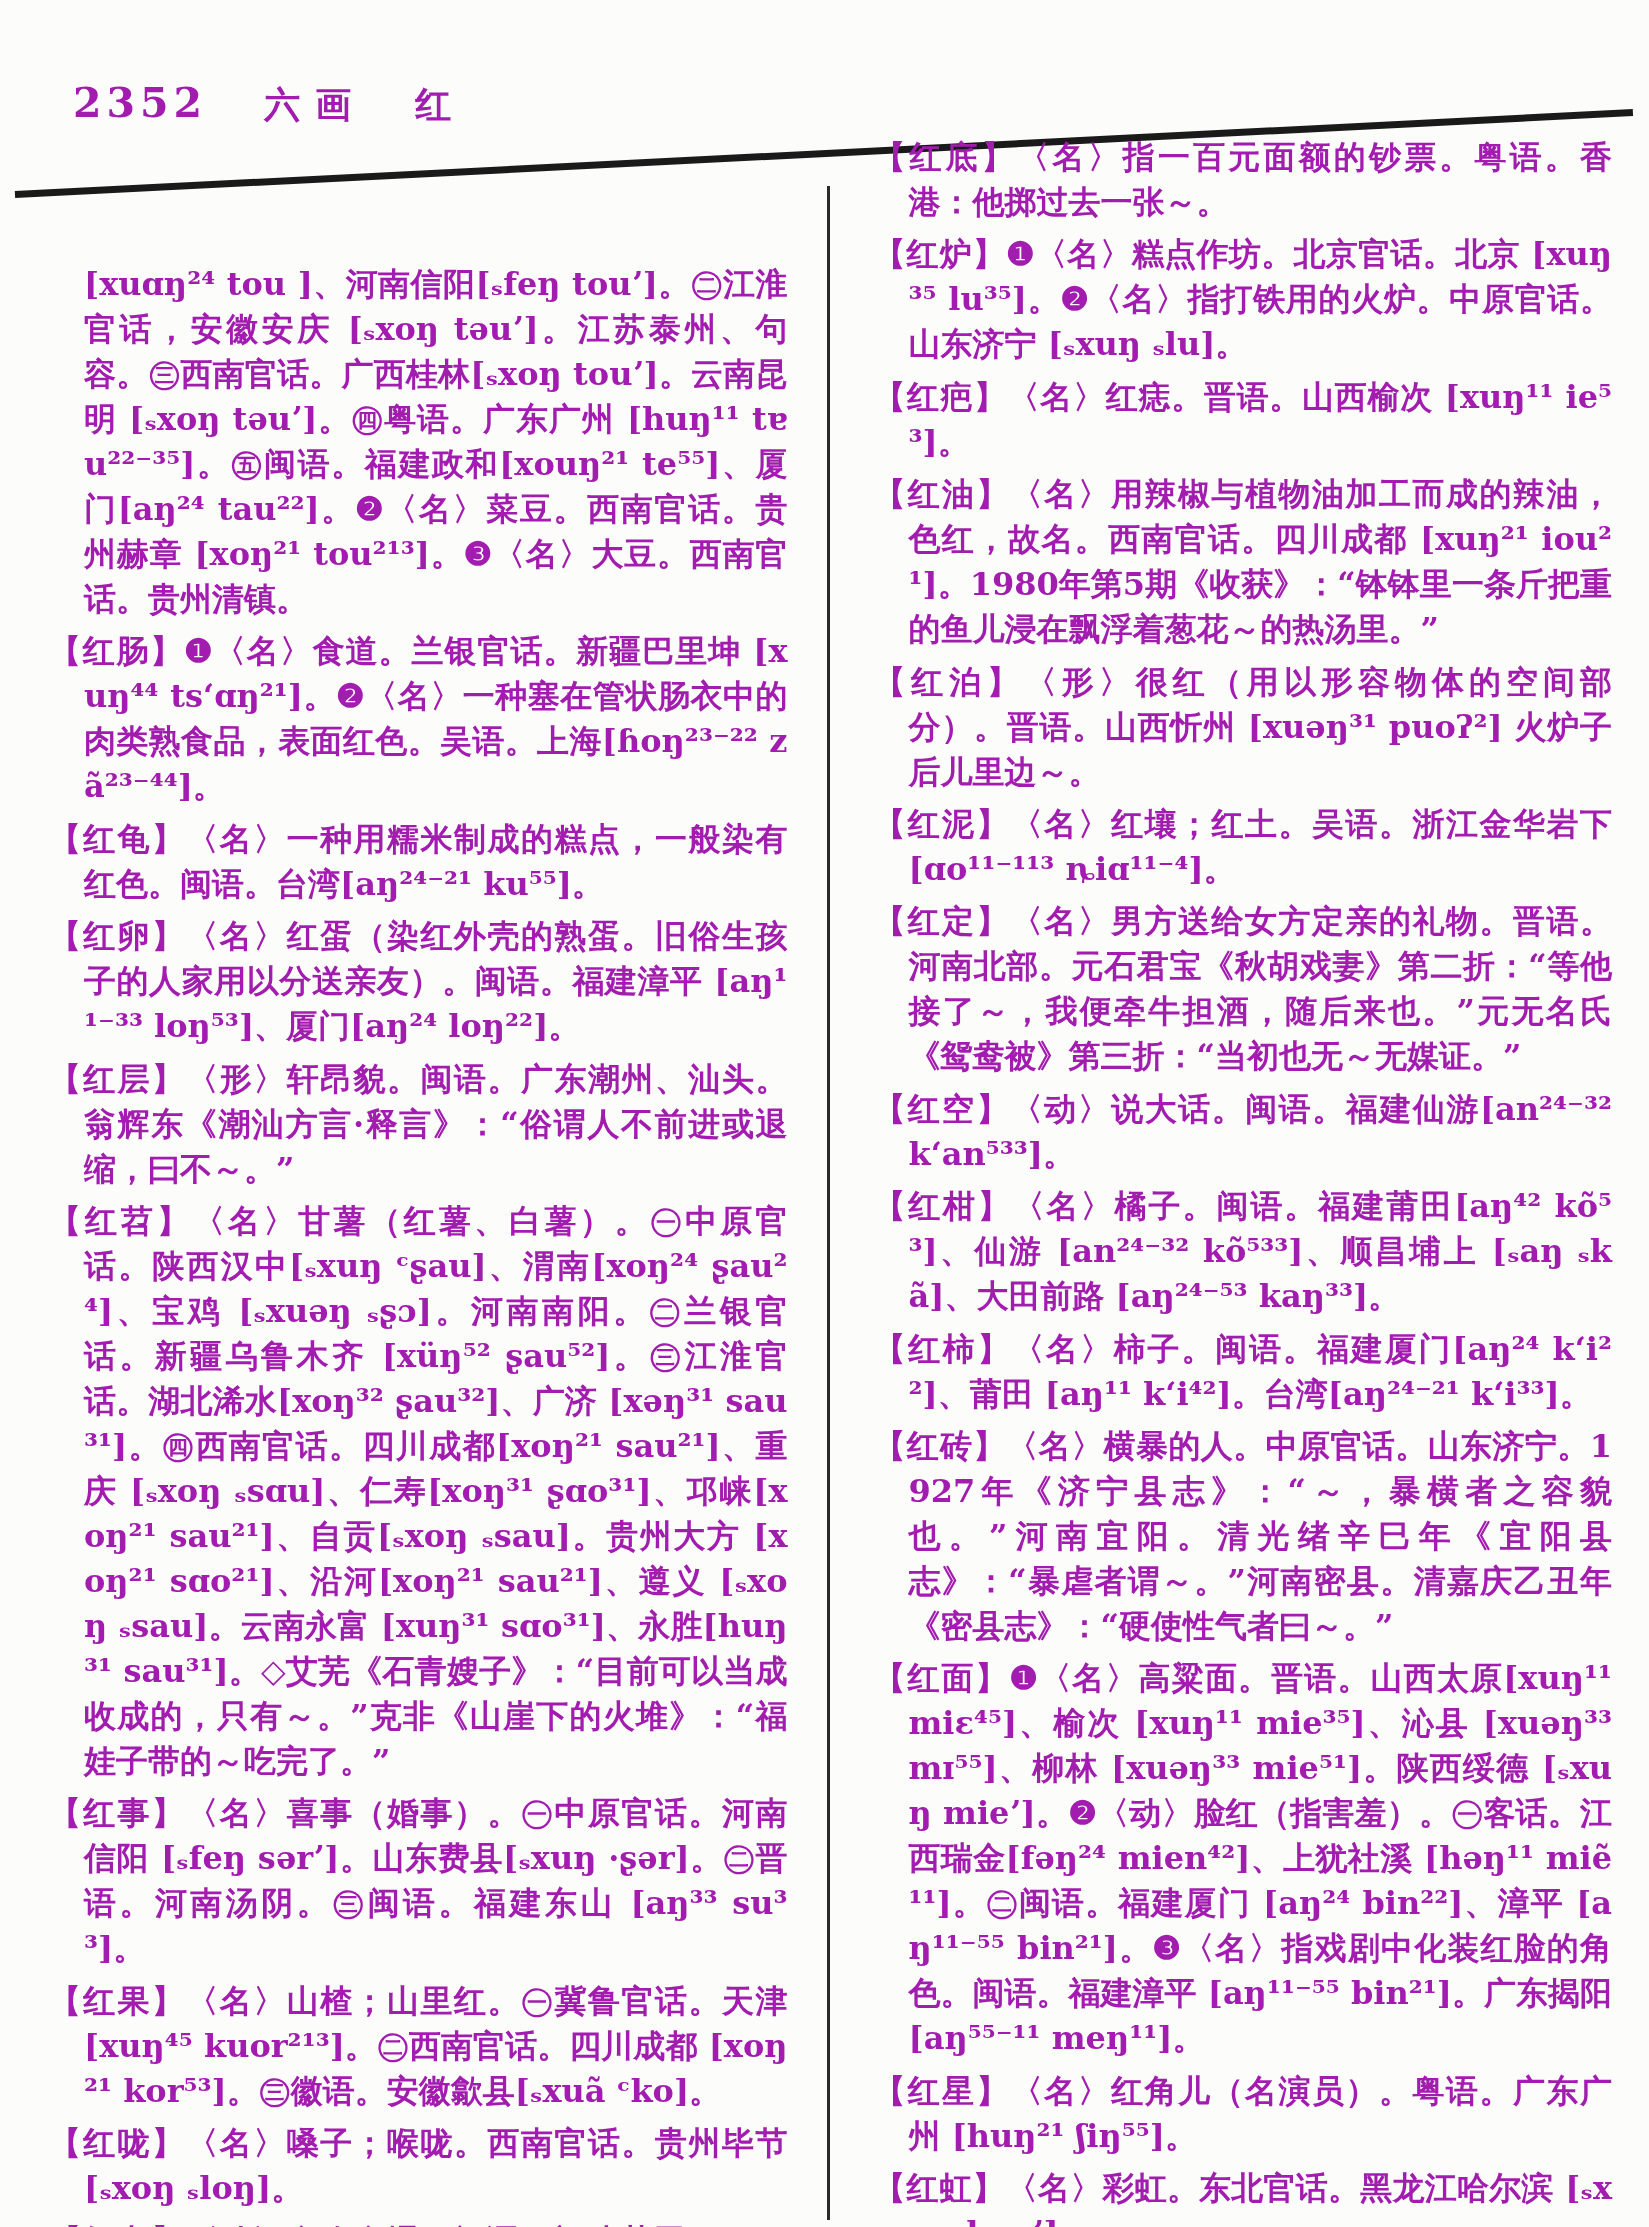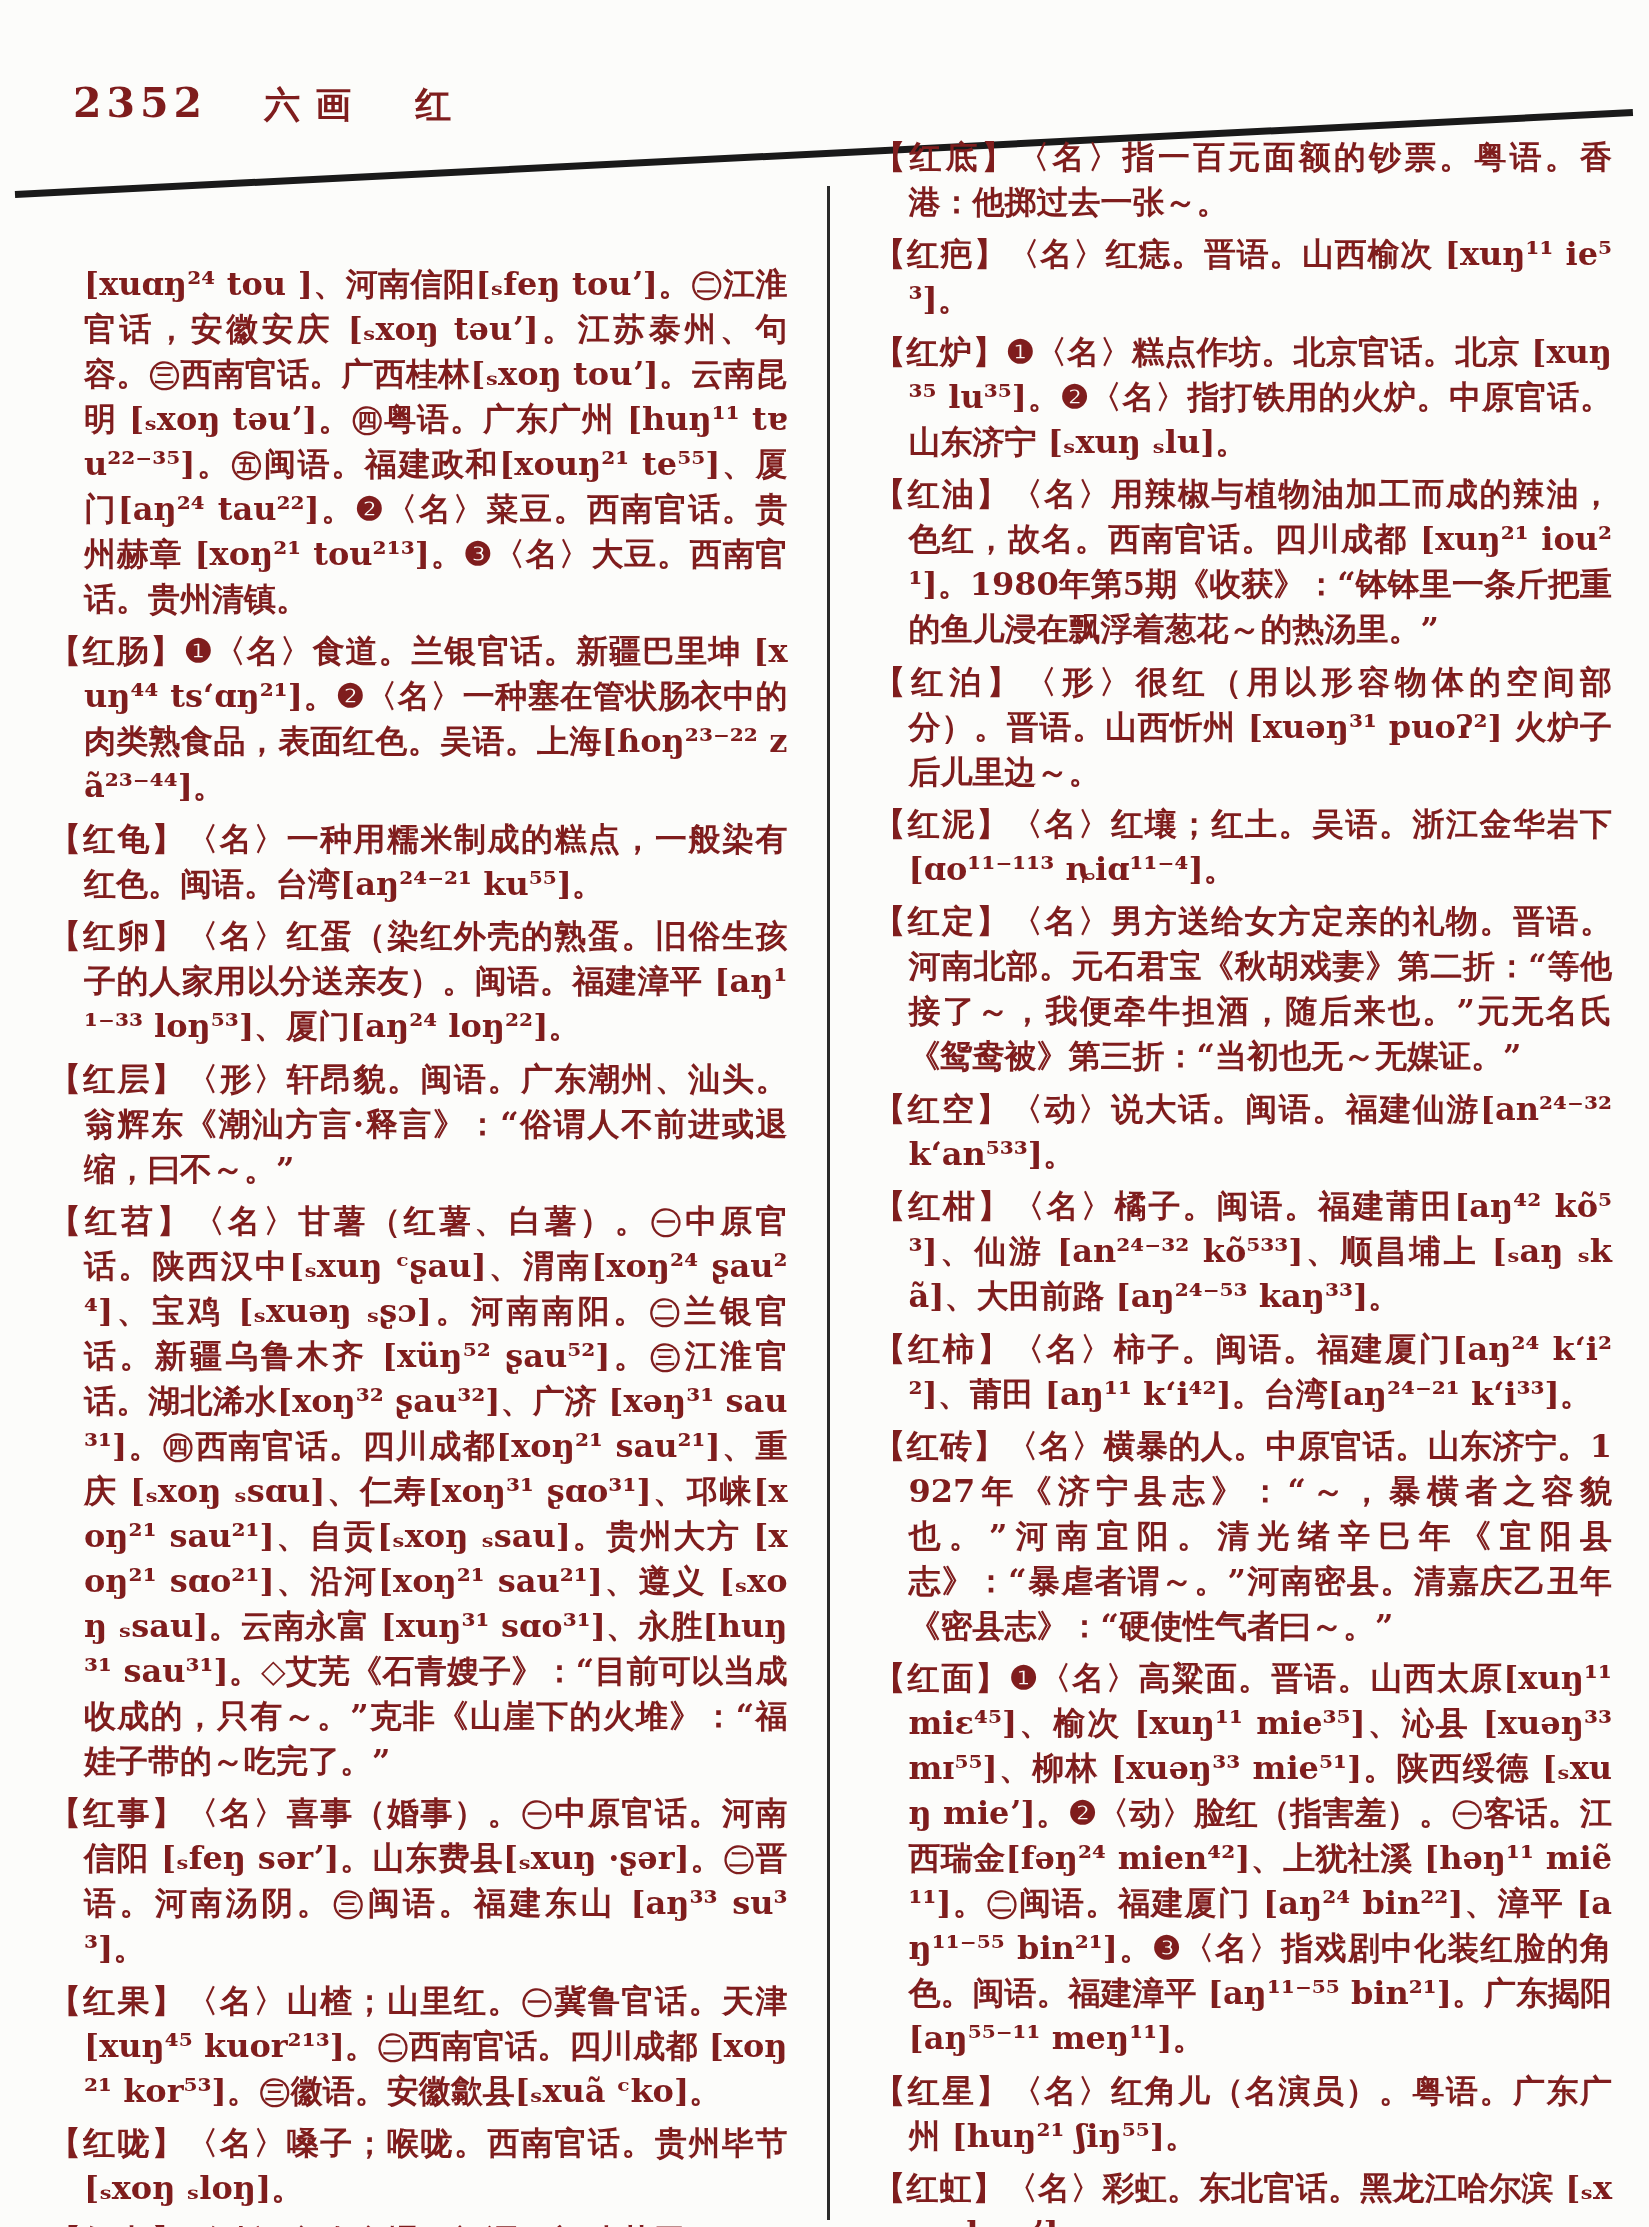--- a/index.html
+++ b/index.html
@@ -1,20 +1,20 @@
 <!DOCTYPE html>
 <html style="font-size:13.2px"><head>
 <meta charset="utf-8">
 <style>
   html,body{margin:0;padding:0;}
   .page{
     position:relative;
     width:1650px;height:2227px;
     background:#fcfcfa;
-    color:#7f1d1d;
+    color:#a21caf;
     font-family:"DejaVu Serif","Liberation Serif",serif;
     overflow:hidden;
   }
   .page-header{
     position:absolute;top:79px;left:73px;
     display:flex;align-items:baseline;
     font-weight:700;
   }
   .page-number{font-size:41px;letter-spacing:5px;}
   .stroke-section{font-size:36px;margin-left:57px;letter-spacing:15px;}
@@ -66,22 +66,22 @@
         <div class="entry"><span class="head">【红卵】</span><span class="body">〈名〉红蛋（染红外壳的熟蛋。旧俗生孩子的人家用以分送亲友）。闽语。福建漳平 [aŋ¹¹⁻³³ loŋ⁵³]、厦门[aŋ²⁴ loŋ²²]。</span></div>
         <div class="entry"><span class="head">【红层】</span><span class="body">〈形〉轩昂貌。闽语。广东潮州、汕头。翁辉东《潮汕方言·释言》：“俗谓人不前进或退缩，曰不～。”</span></div>
         <div class="entry"><span class="head">【红苕】</span><span class="body">〈名〉甘薯（红薯、白薯）。㊀中原官话。陕西汉中[ₛxuŋ ᶜʂau]、渭南[xoŋ²⁴ ʂau²⁴]、宝鸡 [ₛxuəŋ ₛʂɔ]。河南南阳。㊁兰银官话。新疆乌鲁木齐 [xüŋ⁵² ʂau⁵²]。㊂江淮官话。湖北浠水[xoŋ³² ʂau³²]、广济 [xəŋ³¹ sau³¹]。㊃西南官话。四川成都[xoŋ²¹ sau²¹]、重庆 [ₛxoŋ ₛsɑu]、仁寿[xoŋ³¹ ʂɑo³¹]、邛崃[xoŋ²¹ sau²¹]、自贡[ₛxoŋ ₛsau]。贵州大方 [xoŋ²¹ sɑo²¹]、沿河[xoŋ²¹ sau²¹]、遵义 [ₛxoŋ ₛsau]。云南永富 [xuŋ³¹ sɑo³¹]、永胜[huŋ³¹ sau³¹]。◇艾芜《石青嫂子》：“目前可以当成收成的，只有～。”克非《山崖下的火堆》：“福娃子带的～吃完了。”</span></div>
         <div class="entry"><span class="head">【红事】</span><span class="body">〈名〉喜事（婚事）。㊀中原官话。河南信阳 [ₛfeŋ sərʼ]。山东费县[ₛxuŋ ·ʂər]。㊁晋语。河南汤阴。㊂闽语。福建东山 [aŋ³³ su³³]。</span></div>
         <div class="entry"><span class="head">【红果】</span><span class="body">〈名〉山楂；山里红。㊀冀鲁官话。天津[xuŋ⁴⁵ kuor²¹³]。㊁西南官话。四川成都 [xoŋ²¹ kor⁵³]。㊂徽语。安徽歙县[ₛxuã ᶜko]。</span></div>
         <div class="entry"><span class="head">【红咙】</span><span class="body">〈名〉嗓子；喉咙。西南官话。贵州毕节 [ₛxoŋ ₛloŋ]。</span></div>
         <div class="entry"><span class="head">【红电】</span><span class="body">〈动〉自吹自擂。闽语。福建莆田 [aŋ⁴² ŋu⁵³]。</span></div>
       </div>
     <div class="col col-right" id="col-right">
         <div class="entry"><span class="head">【红底】</span><span class="body">〈名〉指一百元面额的钞票。粤语。香港：他掷过去一张～。</span></div>
+        <div class="entry"><span class="head">【红炉】</span><span class="body">❶〈名〉糕点作坊。北京官话。北京 [xuŋ³⁵ lu³⁵]。❷〈名〉指打铁用的火炉。中原官话。山东济宁 [ₛxuŋ ₛlu]。</span></div>
         <div class="entry"><span class="head">【红疤】</span><span class="body">〈名〉红痣。晋语。山西榆次 [xuŋ¹¹ ie⁵³]。</span></div>
-        <div class="entry"><span class="head">【红炉】</span><span class="body">❶〈名〉糕点作坊。北京官话。北京 [xuŋ³⁵ lu³⁵]。❷〈名〉指打铁用的火炉。中原官话。山东济宁 [ₛxuŋ ₛlu]。</span></div>
         <div class="entry"><span class="head">【红油】</span><span class="body">〈名〉用辣椒与植物油加工而成的辣油，色红，故名。西南官话。四川成都 [xuŋ²¹ iou²¹]。1980年第5期《收获》：“钵钵里一条斤把重的鱼儿浸在飘浮着葱花～的热汤里。”</span></div>
         <div class="entry"><span class="head">【红泊】</span><span class="body">〈形〉很红（用以形容物体的空间部分）。晋语。山西忻州 [xuəŋ³¹ puoʔ²] 火炉子后儿里边～。</span></div>
         <div class="entry"><span class="head">【红泥】</span><span class="body">〈名〉红壤；红土。吴语。浙江金华岩下[ɑo¹¹⁻¹¹³ ȵiɑ¹¹⁻⁴]。</span></div>
         <div class="entry"><span class="head">【红定】</span><span class="body">〈名〉男方送给女方定亲的礼物。晋语。河南北部。元石君宝《秋胡戏妻》第二折：“等他接了～，我便牵牛担酒，随后来也。”元无名氏《鸳鸯被》第三折：“当初也无～无媒证。”</span></div>
         <div class="entry"><span class="head">【红空】</span><span class="body">〈动〉说大话。闽语。福建仙游[an²⁴⁻³² kʻan⁵³³]。</span></div>
         <div class="entry"><span class="head">【红柑】</span><span class="body">〈名〉橘子。闽语。福建莆田[aŋ⁴² kõ⁵³]、仙游 [an²⁴⁻³² kõ⁵³³]、顺昌埔上 [ₛaŋ ₛkã]、大田前路 [aŋ²⁴⁻⁵³ kaŋ³³]。</span></div>
         <div class="entry"><span class="head">【红柿】</span><span class="body">〈名〉柿子。闽语。福建厦门[aŋ²⁴ kʻi²²]、莆田 [aŋ¹¹ kʻi⁴²]。台湾[aŋ²⁴⁻²¹ kʻi³³]。</span></div>
         <div class="entry"><span class="head">【红砖】</span><span class="body">〈名〉横暴的人。中原官话。山东济宁。1927年《济宁县志》：“～，暴横者之容貌也。”河南宜阳。清光绪辛巳年《宜阳县志》：“暴虐者谓～。”河南密县。清嘉庆乙丑年《密县志》：“硬使性气者曰～。”</span></div>
         <div class="entry"><span class="head">【红面】</span><span class="body">❶〈名〉高粱面。晋语。山西太原[xuŋ¹¹ miɛ⁴⁵]、榆次 [xuŋ¹¹ mie³⁵]、沁县 [xuəŋ³³ mɪ⁵⁵]、柳林 [xuəŋ³³ mie⁵¹]。陕西绥德 [ₛxuŋ mieʼ]。❷〈动〉脸红（指害羞）。㊀客话。江西瑞金[fəŋ²⁴ mien⁴²]、上犹社溪 [həŋ¹¹ miẽ¹¹]。㊁闽语。福建厦门 [aŋ²⁴ bin²²]、漳平 [aŋ¹¹⁻⁵⁵ bin²¹]。❸〈名〉指戏剧中化装红脸的角色。闽语。福建漳平 [aŋ¹¹⁻⁵⁵ bin²¹]。广东揭阳[aŋ⁵⁵⁻¹¹ meŋ¹¹]。</span></div>
         <div class="entry"><span class="head">【红星】</span><span class="body">〈名〉红角儿（名演员）。粤语。广东广州 [huŋ²¹ ʃiŋ⁵⁵]。</span></div>

